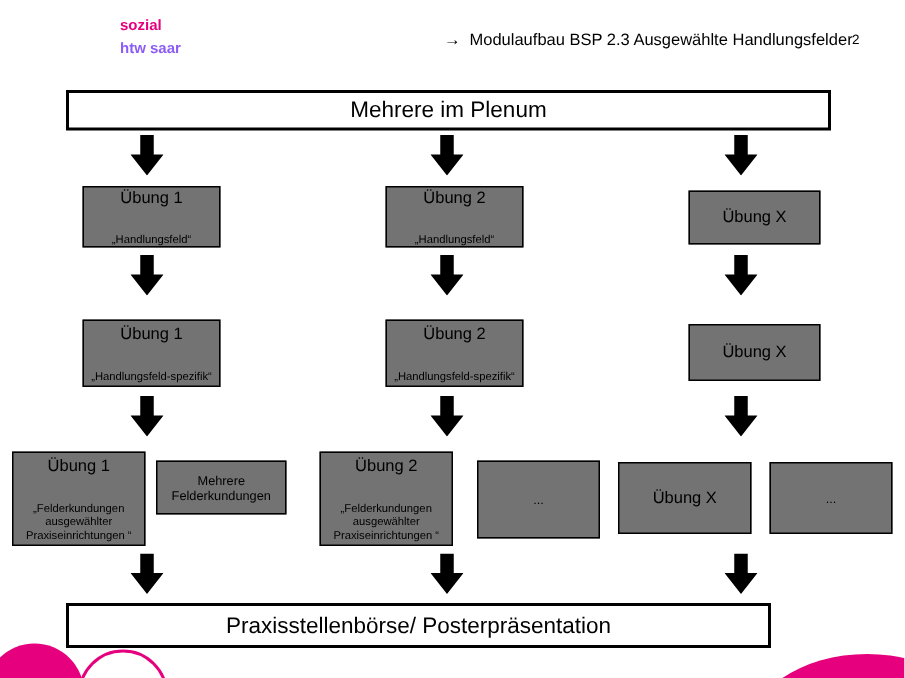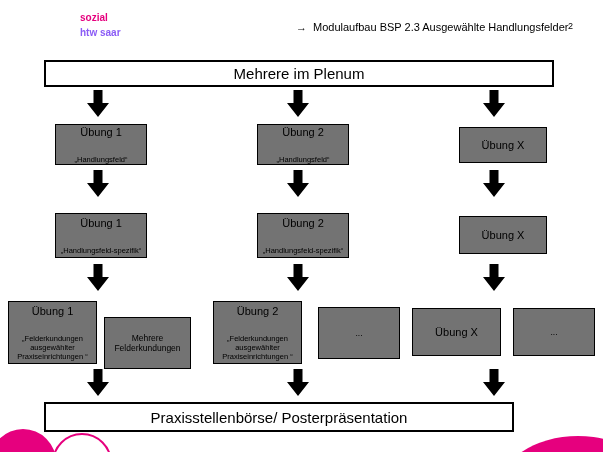--- a/index.html
+++ b/index.html
@@ -126,21 +126,21 @@
   <div class="darrow" style="left:483px;top:264px">
       <svg width="22" height="27" viewBox="0 0 22 27">
         <polygon points="6.5,0 15.5,0 15.5,13 22,13 11,27 0,13 6.5,13" fill="#000"></polygon>
       </svg>
     </div>
 
   <div class="sbox" style="left:8px;top:301px;width:89px;height:63px">
     <span class="title">Übung 1</span>
     <span class="sub">„Felderkundungen ausgewählter Praxiseinrichtungen “</span>
   </div>
-  <div class="sbox" style="left:104px;top:317px;width:87px;height:52px">
+  <div class="sbox" style="left:104px;top:307px;width:87px;height:36px">
     <span class="alt">Mehrere Felderkundungen</span>
   </div>
 
   <div class="sbox" style="left:213px;top:301px;width:89px;height:63px">
     <span class="title">Übung 2</span>
     <span class="sub">„Felderkundungen ausgewählter Praxiseinrichtungen “</span>
   </div>
   <div class="sbox" style="left:318px;top:307px;width:82px;height:52px">
     <span class="alt">...</span>
   </div>

